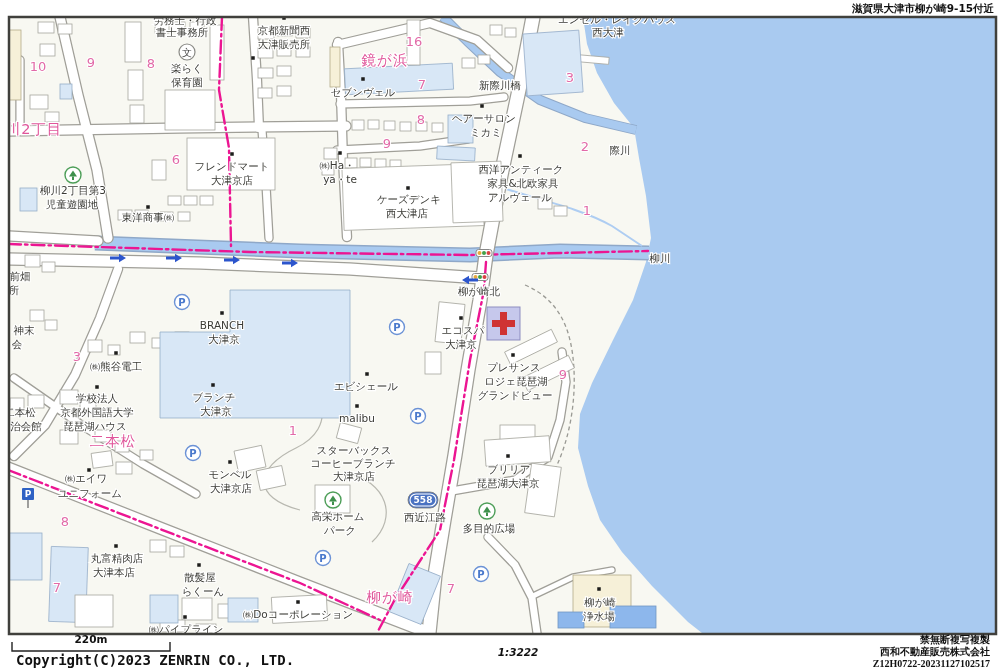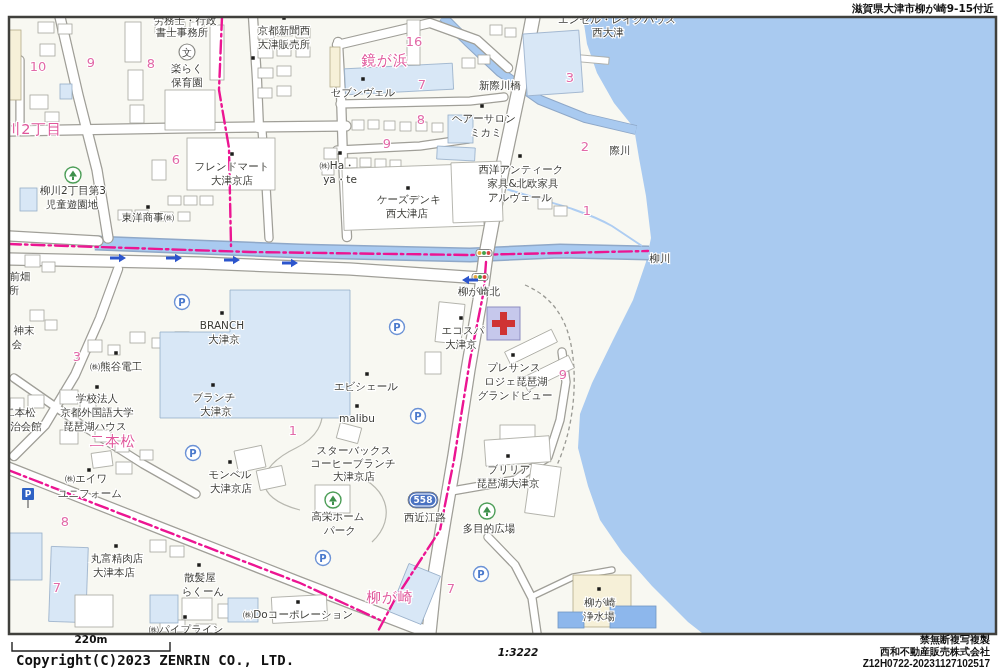--- a/index.html
+++ b/index.html
@@ -5,21 +5,21 @@
   html,body{margin:0;padding:0;background:#fff;}
   #stage{position:relative;width:1000px;height:672px;background:#fff;overflow:hidden;
          font-family:"DejaVu Sans",sans-serif;}
   #map-svg{position:absolute;left:0;top:0;}
   .hdr{position:absolute;top:2px;right:6px;font-size:10.5px;font-weight:bold;color:#111;}
   .ft{position:absolute;font-weight:bold;color:#111;}
   #scalebar-label{left:12px;width:158px;top:633px;text-align:center;font-size:10.5px;}
   #scale-ratio{left:468px;width:100px;top:646px;text-align:center;font-size:10.5px;font-style:italic;}
   #copyright{left:16px;top:652px;font-size:14px;font-family:"DejaVu Sans Mono","DejaVu Sans",monospace;}
   #rightblock{right:10px;top:634px;text-align:right;font-size:10px;line-height:12px;}
-  #rightblock .code{font-family:Liberation Sans, sans-serif;margin-left:32px;}
+  #rightblock .code{font-family:Liberation Serif, serif;margin-left:32px;}
   .bw{fill:#ffffff;stroke:#a6a69e;stroke-width:.8}
   .bl{fill:#d8e7f6;stroke:#96aec9;stroke-width:.8}
   .bc{fill:#f6f0d8;stroke:#b3ab8a;stroke-width:.8}
   .bm{fill:#8db7ec;stroke:#7296c4;stroke-width:.8}
   .rc{fill:none;stroke:#a09f98;stroke-linecap:round;stroke-linejoin:round}
   .rf{fill:none;stroke:#ffffff;stroke-linecap:round;stroke-linejoin:round}
   text{font-family:"DejaVu Sans",sans-serif}
   .lab-dk{fill:#3b3b36;font-size:10.5px;paint-order:stroke;stroke:#fff;stroke-width:2.2px;}
   .lab-pk{fill:#e0559a;font-size:14.5px;paint-order:stroke;stroke:#fff;stroke-width:2.4px;letter-spacing:1px;}
   .lab-num{fill:#e26aa8;font-size:13px;paint-order:stroke;stroke:#fff;stroke-width:2px;}

